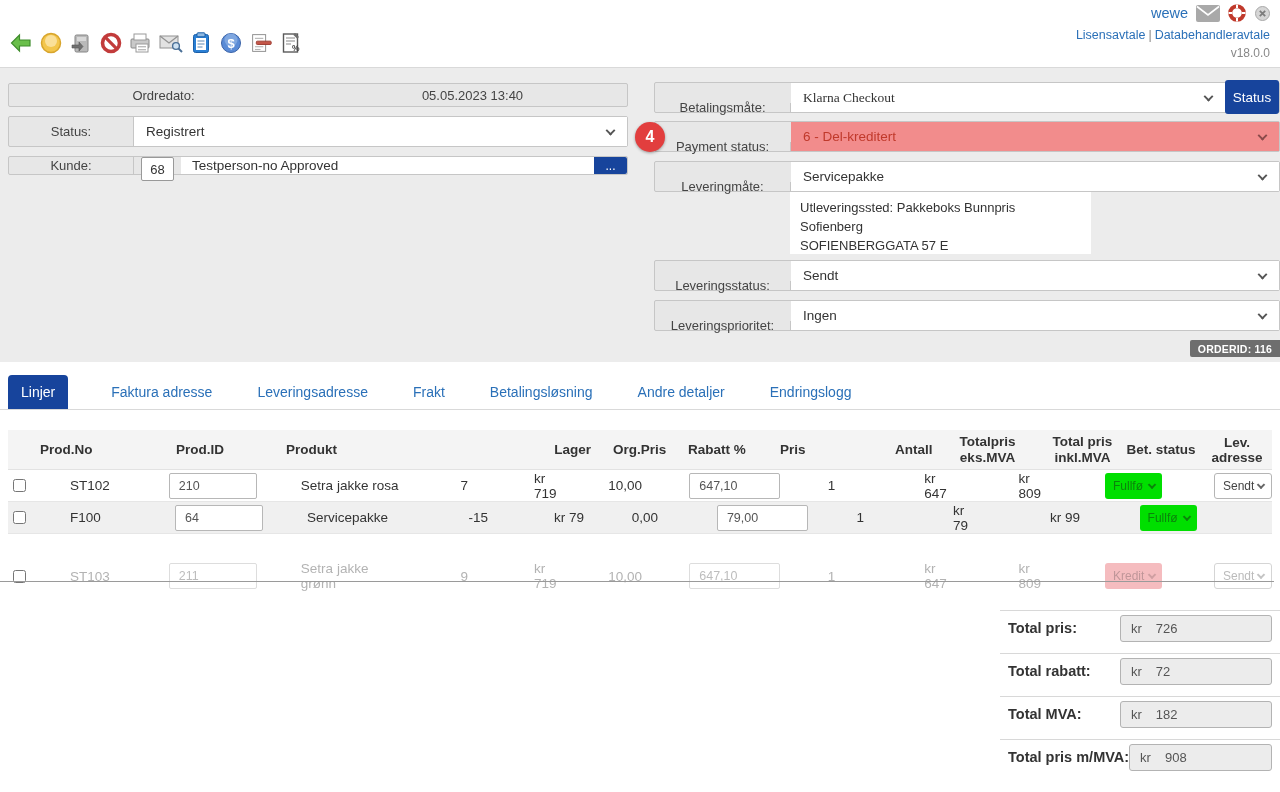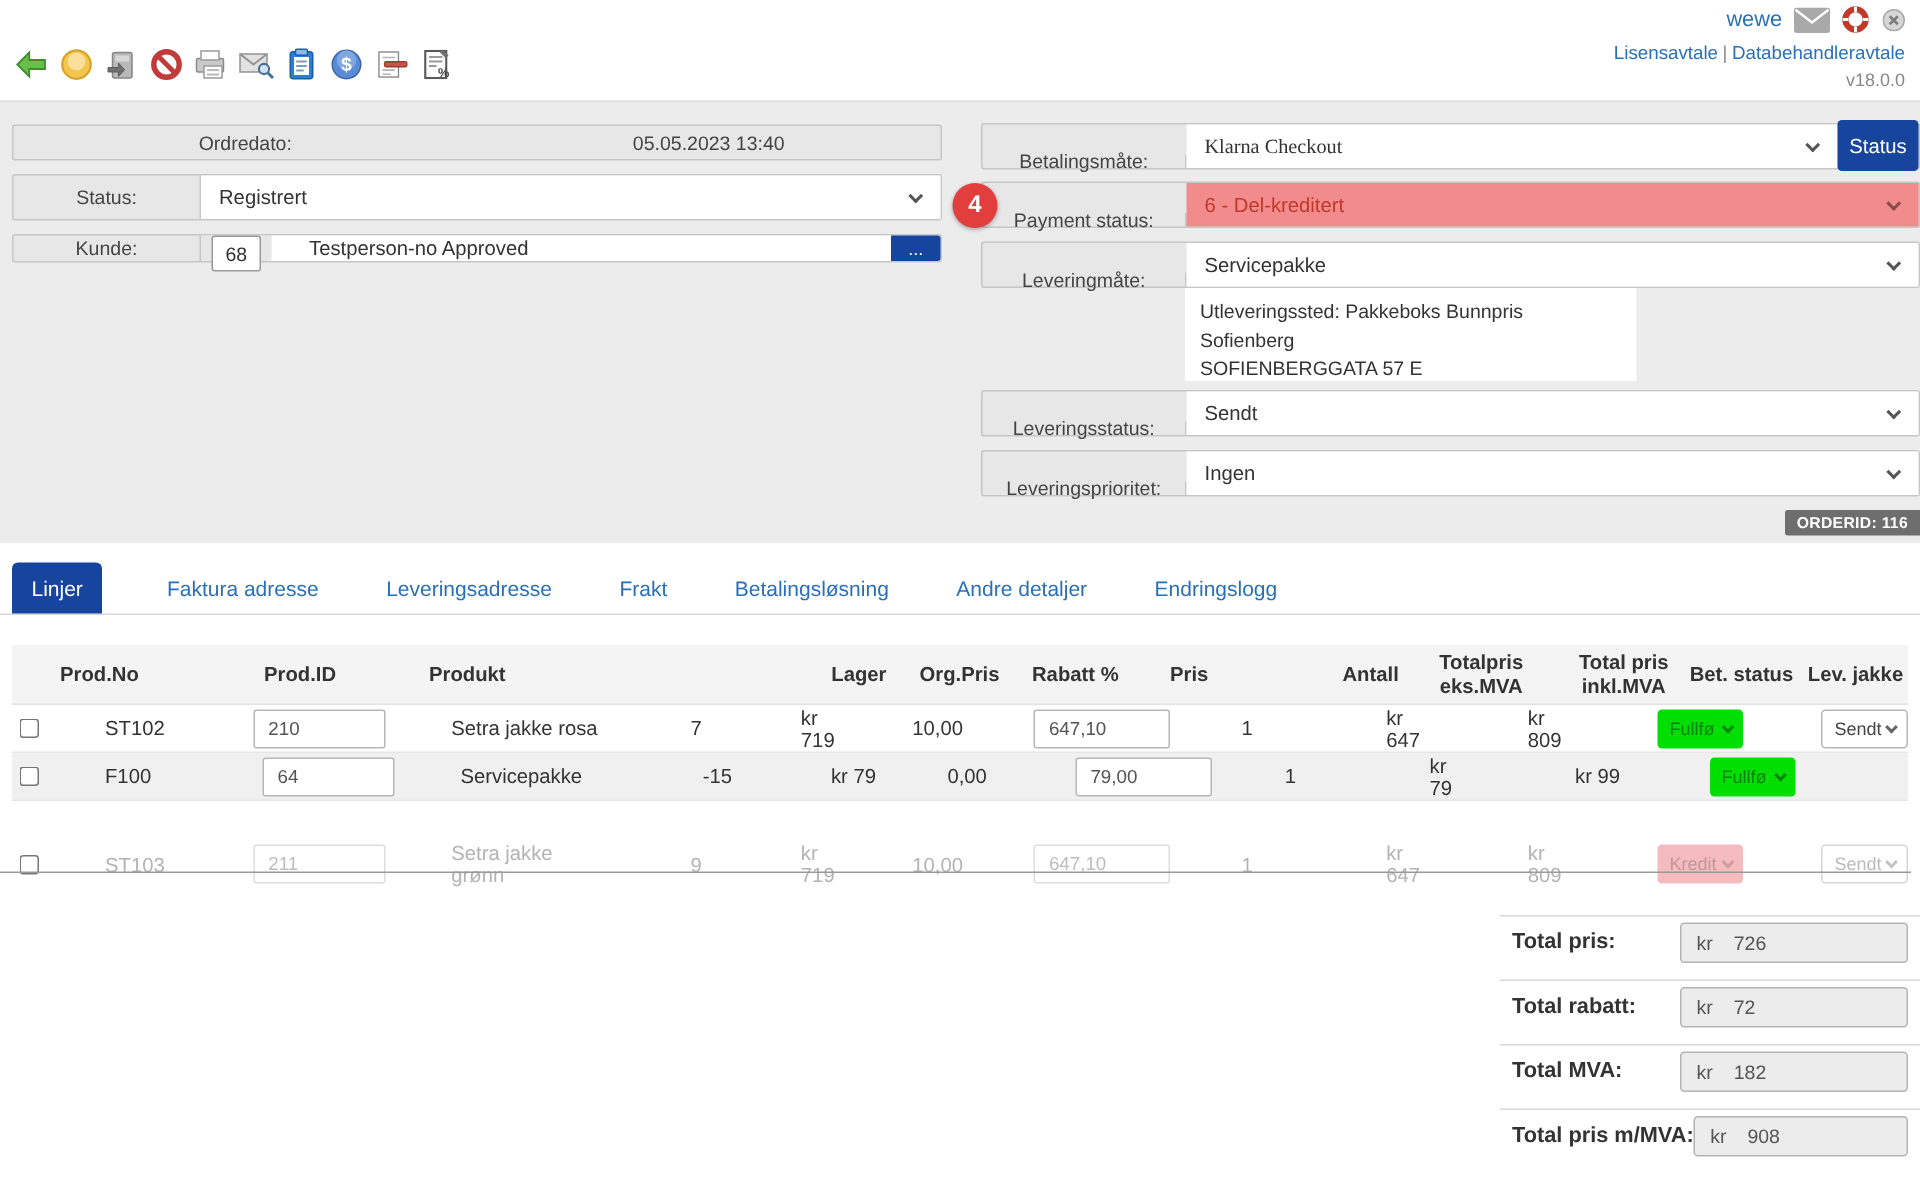--- a/index.html
+++ b/index.html
@@ -26,21 +26,21 @@
   .ffield { flex:1; background:#fff; display:flex; align-items:center; padding:0 28px 0 12px; position:relative; color:#333; font-size:13.5px; cursor:pointer; }
   .chev { position:absolute; right:13px; top:50%; width:7px; height:7px; border-right:2px solid #555; border-bottom:2px solid #555; transform:translateY(-70%) rotate(45deg); }
   .row-ordredato { left:8px; top:15px; width:620px; height:24px; }
   .row-ordredato .half { width:50%; display:flex; align-items:center; justify-content:center; color:#444; }
   .row-status { left:8px; top:48px; width:620px; height:31px; }
   .row-status .flabel { width:125px; }
   .row-kunde { left:8px; top:88px; width:620px; height:19px; }
   .row-kunde .flabel { width:125px; }
   .kunde-pad { width:47px; background:#e7e7e7; display:flex; }
   .kunde-id { width:33px; height:24px; margin-left:7px; border:1px solid #999; border-radius:2px; text-align:center; font-size:13px; color:#333; font-family:inherit; background:#fff; }
-  .kunde-name { flex:1; border:none; outline:none; padding-left:25px; font-size:13.5px; color:#333; font-family:inherit; }
+  .kunde-name { flex:1; border:none; outline:none; padding-left:11px; font-size:13.5px; color:#333; font-family:inherit; }
   .dots-btn { width:33px; background:#17449c; color:#fff; border:none; font-size:12px; cursor:pointer; border-radius:0 2px 2px 0; }
   .rcol .flabel { width:136px;margin-top:20px; }
   .row-betaling { left:654px; top:14px; width:626px; height:31px; }
   .row-betaling .ffield { margin-right:54px;font-family:Liberation Serif, serif; }
   .endre-btn { position:absolute; right:0; top:-3px; width:54px; height:34px; background:#17449c; color:#fff; border:none; border-radius:3px; font-size:13.5px; cursor:pointer; font-family:inherit; }
   .row-payment { left:654px; top:53px; width:626px; height:31px; }
   .ffield.pink { background:#f28c8c; color:#c0392b; }
   .ffield.pink .chev { border-color:#8a4a4a; }
   .row-levmate { left:654px; top:93px; width:626px; height:31px; }
   .addr-box { position:absolute; left:790px; top:124px; width:301px; height:62px; background:#fff; padding:6px 10px; font-size:13px; color:#333; line-height:19px; }
@@ -311,21 +311,21 @@
         <span class="c2">Prod.ID</span>
         <span class="c3">Produkt</span>
         <span class="c4">Lager</span>
         <span class="c5">Org.Pris</span>
         <span class="c6">Rabatt %</span>
         <span class="c7">Pris</span>
         <span class="c8">Antall</span>
         <span class="c9">Totalpris eks.MVA</span>
         <span class="c10">Total pris inkl.MVA</span>
         <span class="c11">Bet. status</span>
-        <span class="c12">Lev. jakke</span>
+        <span class="c12">Lev. adresse</span>
       </div>
 
       <div class="trow tline">
         <span class="c0">
             <input type="checkbox" class="rowcheck" style="">
           </span>
         <span class="c1">ST102</span>
         <span class="c2"><input class="cell-input" value="210" style=""></span>
         <span class="c3">Setra jakke rosa</span>
         <span class="c4">7</span>

